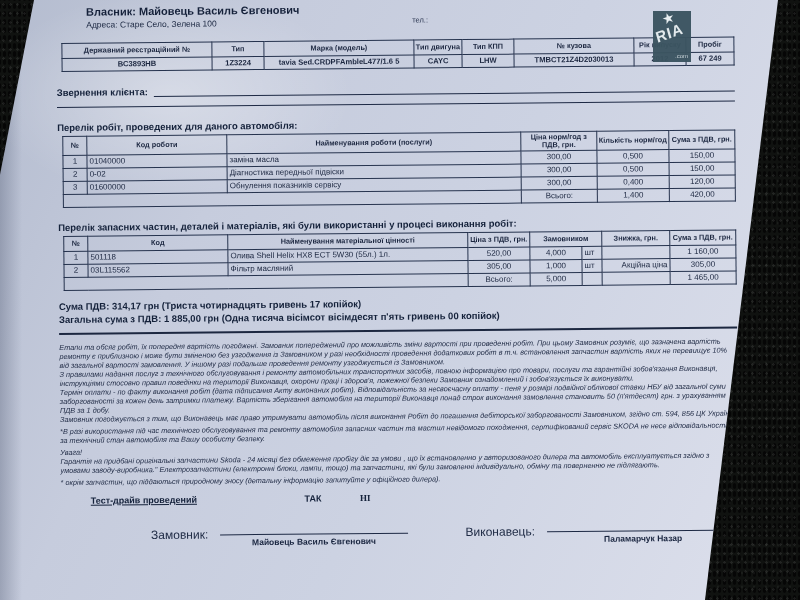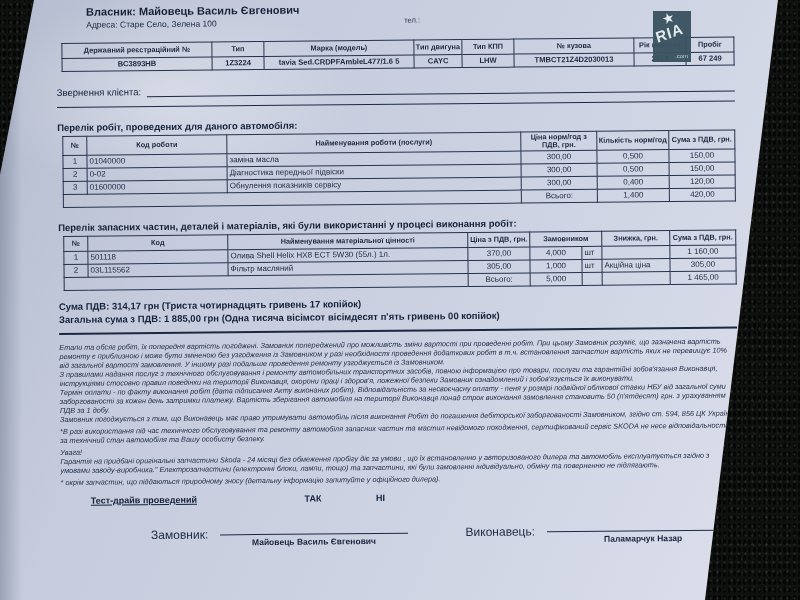--- a/index.html
+++ b/index.html
@@ -26,54 +26,54 @@
       linear-gradient(90deg, rgba(60,70,95,0.30), transparent 22px);
   }
   .content{
     position:absolute;left:56px;top:6px;width:678px;
     transform:rotate(-0.55deg);transform-origin:0 0;
     color:#1c2740;
   }
   .owner-block{padding-left:30px;position:relative;}
   .owner-line{font-size:11px;font-weight:700;color:#15213a;}
   .addr-line{font-size:8.5px;margin-top:2px;color:#202c46;}
-  .phone{position:absolute;left:348px;top:13px;font-size:7.5px;color:#2a3550;}
+  .phone{position:absolute;left:356px;top:13px;font-size:7.5px;color:#2a3550;}
 
   .tbl{border-collapse:collapse;table-layout:fixed;border:1.5px solid #26334e;margin-left:5px;}
   .tbl th,.tbl td{border:1px solid #26334e;padding:0 2px;height:12px;overflow:hidden;color:#1c2740;}
   .tbl th{font-size:7.3px;font-weight:700;text-align:center;vertical-align:middle;line-height:1.12;padding:1px 1px;}
   .tbl td{font-size:8px;white-space:nowrap;line-height:1.1;}
   .vehicle{margin-top:13px;width:672px;}
   .vehicle td{text-align:center;font-weight:700;font-size:7.6px;}
   td.nb{border:none;background:transparent;}
   .num{text-align:center;}
   .bold{font-weight:400;}
 
   .client-request{margin-top:15px;display:flex;align-items:flex-end;}
-  .client-request .lbl{font-size:9.5px;font-weight:400;white-space:nowrap;color:#14213a;}
+  .client-request .lbl{font-size:9.5px;font-weight:700;white-space:nowrap;color:#14213a;}
   .rule{border-bottom:1.2px solid #1d2944;}
   .client-request .rule{flex:1;margin-left:6px;height:10px;}
   .rule-full{margin-top:9px;height:0;border-bottom:1.2px solid #1d2944;}
 
   .section-title{font-size:9.5px;font-weight:700;color:#14213a;margin-top:14px;margin-bottom:3px;}
   .works-tbl,.parts-tbl{width:672px;}
 
   .totals{margin-top:10px;}
   .totals div{font-size:9.5px;font-weight:700;color:#14213a;line-height:1.35;}
 
   .hr-thick{margin-top:6px;border:none;border-top:2px solid #1c2740;width:678px;}
 
   .terms{margin-top:5px;width:676px;font-style:italic;font-size:7.3px;line-height:9px;color:#232e48;}
   .terms p{margin:0;}
   .terms p.gap{margin-top:3px;}
 
   .testdrive{margin-top:9px;padding-left:30px;font-size:9px;font-weight:700;color:#14213a;}
   .testdrive .td-label{text-decoration:underline;}
   .testdrive .opt-yes{margin-left:105px;}
-  .testdrive .opt-no{margin-left:52px;}
+  .testdrive .opt-no{margin-left:36px;font-family:Liberation Serif, serif;}
 
   .signs{margin-top:21px;display:flex;align-items:flex-start;}
   .sig-label{font-size:12px;color:#202c46;margin-top:2px;}
   .sig-col{display:flex;flex-direction:column;}
   .sig-line{height:9px;border-bottom:1.2px solid #1d2944;}
   .sig-name{text-align:center;font-size:8.5px;font-weight:700;margin-top:2px;color:#1a2640;}
   .sig1-label{margin-left:90px;}
   .sig1-col{width:200px;margin-left:12px;}
   .sig2-label{margin-left:58px;}
   .sig2-col{width:205px;margin-left:12px;}
@@ -218,34 +218,34 @@
         <th>Найменування матеріальної цінності</th>
         <th>Ціна з ПДВ, грн.</th>
         <th colspan="2">Замовником</th>
         <th>Знижка, грн.</th>
         <th>Сума з ПДВ, грн.</th>
       </tr>
       <tr>
         <td style="text-align:center">1</td>
         <td>501118</td>
         <td>Олива Shell Helix HX8 ECT 5W30 (55л.) 1л.</td>
-        <td class="num">370,00</td>
+        <td class="num">520,00</td>
         <td class="num">4,000</td>
         <td>шт</td>
         <td style="text-align:center"></td>
         <td class="num">1 160,00</td>
       </tr>
       <tr>
         <td style="text-align:center">2</td>
         <td>03L115562</td>
         <td>Фільтр масляний</td>
         <td class="num">305,00</td>
         <td class="num">1,000</td>
         <td>шт</td>
-        <td style="text-align:left">Акційна ціна</td>
+        <td style="text-align:right">Акційна ціна</td>
         <td class="num">305,00</td>
       </tr>
       <tr>
         <td class="nb" colspan="3"></td>
         <td class="num bold">Всього:</td>
         <td class="num bold">5,000</td>
         <td class="nb"></td>
         <td></td>
         <td class="num bold">1 465,00</td>
       </tr>

